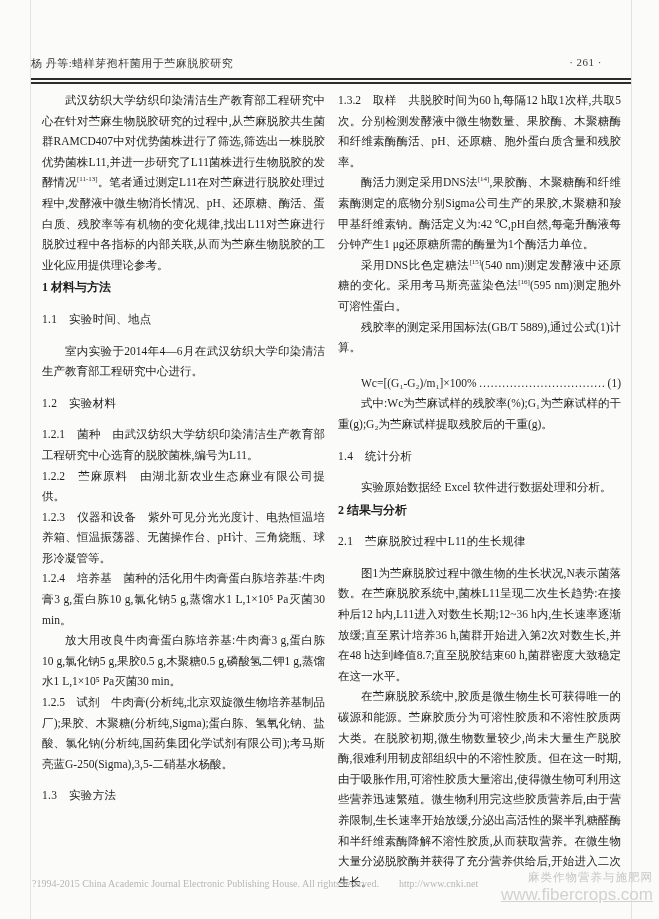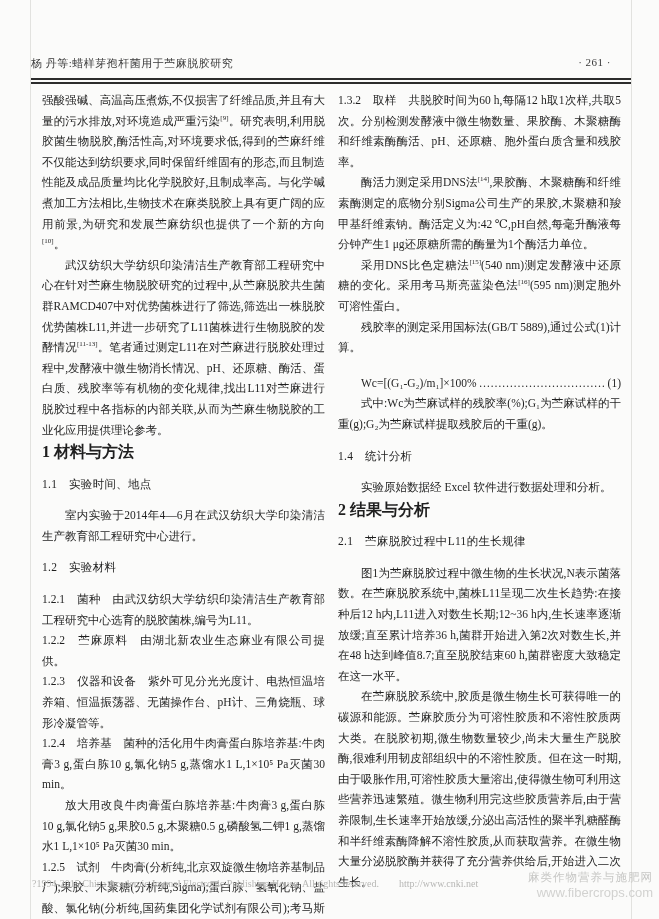--- a/index.html
+++ b/index.html
@@ -11,70 +11,69 @@
   }
   .edge-line{position:absolute;top:0;bottom:0;width:1px;background:#e2e2df;}
   #edge-left{left:30px;}
   #edge-right{left:631px;}
 
   #running-header{
     position:absolute;top:56px;left:31px;right:28px;height:16px;
     font-size:11px;color:#3a3a3a;letter-spacing:.5px;
   }
   #running-title{position:absolute;left:0;right:0;text-align:left;}
-  #page-number{position:absolute;right:20px;top:0;}
+  #page-number{position:absolute;right:29px;top:0;}
 
   #header-rule{
     position:absolute;left:31px;right:28px;top:78px;height:2px;
     border-top:2px solid #2c2c2c;border-bottom:2px solid #2c2c2c;
   }
 
   #columns{
     position:absolute;left:42px;top:90px;width:579px;
     display:flex;gap:13px;
   }
   .col{width:283px;font-size:11.5px;line-height:20.6px;text-align:justify;}
   .blk{margin:0;}
   .p{text-indent:2em;}
   .cont{text-indent:0;}
   .pn{text-indent:0;}
-  .h1{font-weight:bold;font-size:16px;margin:2px 0 1px;text-indent:0;}
+  .h1{font-weight:bold;font-size:12px;margin:2px 0 1px;text-indent:0;}
   .h2{font-size:11.5px;margin:11px 0;text-indent:0;letter-spacing:.3px;}
   sup{font-size:7px;line-height:0;}
   .formula{display:flex;align-items:baseline;padding-left:2em;margin-top:15px;}
   .f-dots{flex:1;overflow:hidden;white-space:nowrap;color:#2a2a2a;margin:0 2px;}
   .f-num{flex:none;}
 
   #page-footer{
     position:absolute;left:32px;right:0;top:876px;height:40px;
     font-size:10px;color:#b6b6b4;
   }
   #footer-copyright{position:absolute;left:0;top:2px;white-space:nowrap;}
   #footer-url{margin-left:20px;}
   #watermark{position:absolute;right:6px;top:-6px;text-align:right;
     font-family:"Liberation Sans","DejaVu Sans",sans-serif;}
   #watermark-line1{font-size:11.5px;color:#c7c7c5;letter-spacing:1px;}
-  #watermark-line2{font-size:13px;color:#d2d2d0;}
+  #watermark-line2{font-size:17px;color:#d2d2d0;text-decoration:underline;}
 </style>
 </head>
 <body>
 
 <div class="edge-line" id="edge-left"></div>
 <div class="edge-line" id="edge-right"></div>
 
 <div id="running-header">
   <div id="running-title">杨 丹等:蜡样芽孢杆菌用于苎麻脱胶研究</div>
   <div id="page-number">· 261 ·</div>
 </div>
 
 <div id="header-rule"></div>
 
 <div id="columns">
   <div class="col" id="col-left">
-      <div class="blk cont">强酸强碱、高温高压煮炼,不仅损害了纤维品质,并且有大量的污水排放,对环境造成严重污染<sup>[9]</sup>。研究表明,利用脱胶菌生物脱胶,酶活性高,对环境要求低,得到的苎麻纤维不仅能达到纺织要求,同时保留纤维固有的形态,而且制造性能及成品质量均比化学脱胶好,且制成率高。与化学碱煮加工方法相比,生物技术在麻类脱胶上具有更广阔的应用前景,为研究和发展苎麻纺织也提供了一个新的方向<sup>[10]</sup>。</div>
       <div class="blk p">武汉纺织大学纺织印染清洁生产教育部工程研究中心在针对苎麻生物脱胶研究的过程中,从苎麻脱胶共生菌群RAMCD407中对优势菌株进行了筛选,筛选出一株脱胶优势菌株L11,并进一步研究了L11菌株进行生物脱胶的发酵情况<sup>[11-13]</sup>。笔者通过测定L11在对苎麻进行脱胶处理过程中,发酵液中微生物消长情况、pH、还原糖、酶活、蛋白质、残胶率等有机物的变化规律,找出L11对苎麻进行脱胶过程中各指标的内部关联,从而为苎麻生物脱胶的工业化应用提供理论参考。</div>
       <div class="blk h1">1 材料与方法</div>
       <div class="blk h2">1.1　实验时间、地点</div>
       <div class="blk p">室内实验于2014年4—6月在武汉纺织大学印染清洁生产教育部工程研究中心进行。</div>
       <div class="blk h2">1.2　实验材料</div>
       <div class="blk pn">1.2.1　菌种　由武汉纺织大学纺织印染清洁生产教育部工程研究中心选育的脱胶菌株,编号为L11。</div>
       <div class="blk pn">1.2.2　苎麻原料　由湖北新农业生态麻业有限公司提供。</div>
       <div class="blk pn">1.2.3　仪器和设备　紫外可见分光光度计、电热恒温培养箱、恒温振荡器、无菌操作台、pH计、三角烧瓶、球形冷凝管等。</div>
       <div class="blk pn">1.2.4　培养基　菌种的活化用牛肉膏蛋白胨培养基:牛肉膏3 g,蛋白胨10 g,氯化钠5 g,蒸馏水1 L,1×10⁵ Pa灭菌30 min。</div>
       <div class="blk p">放大用改良牛肉膏蛋白胨培养基:牛肉膏3 g,蛋白胨10 g,氯化钠5 g,果胶0.5 g,木聚糖0.5 g,磷酸氢二钾1 g,蒸馏水1 L,1×10⁵ Pa灭菌30 min。</div>

